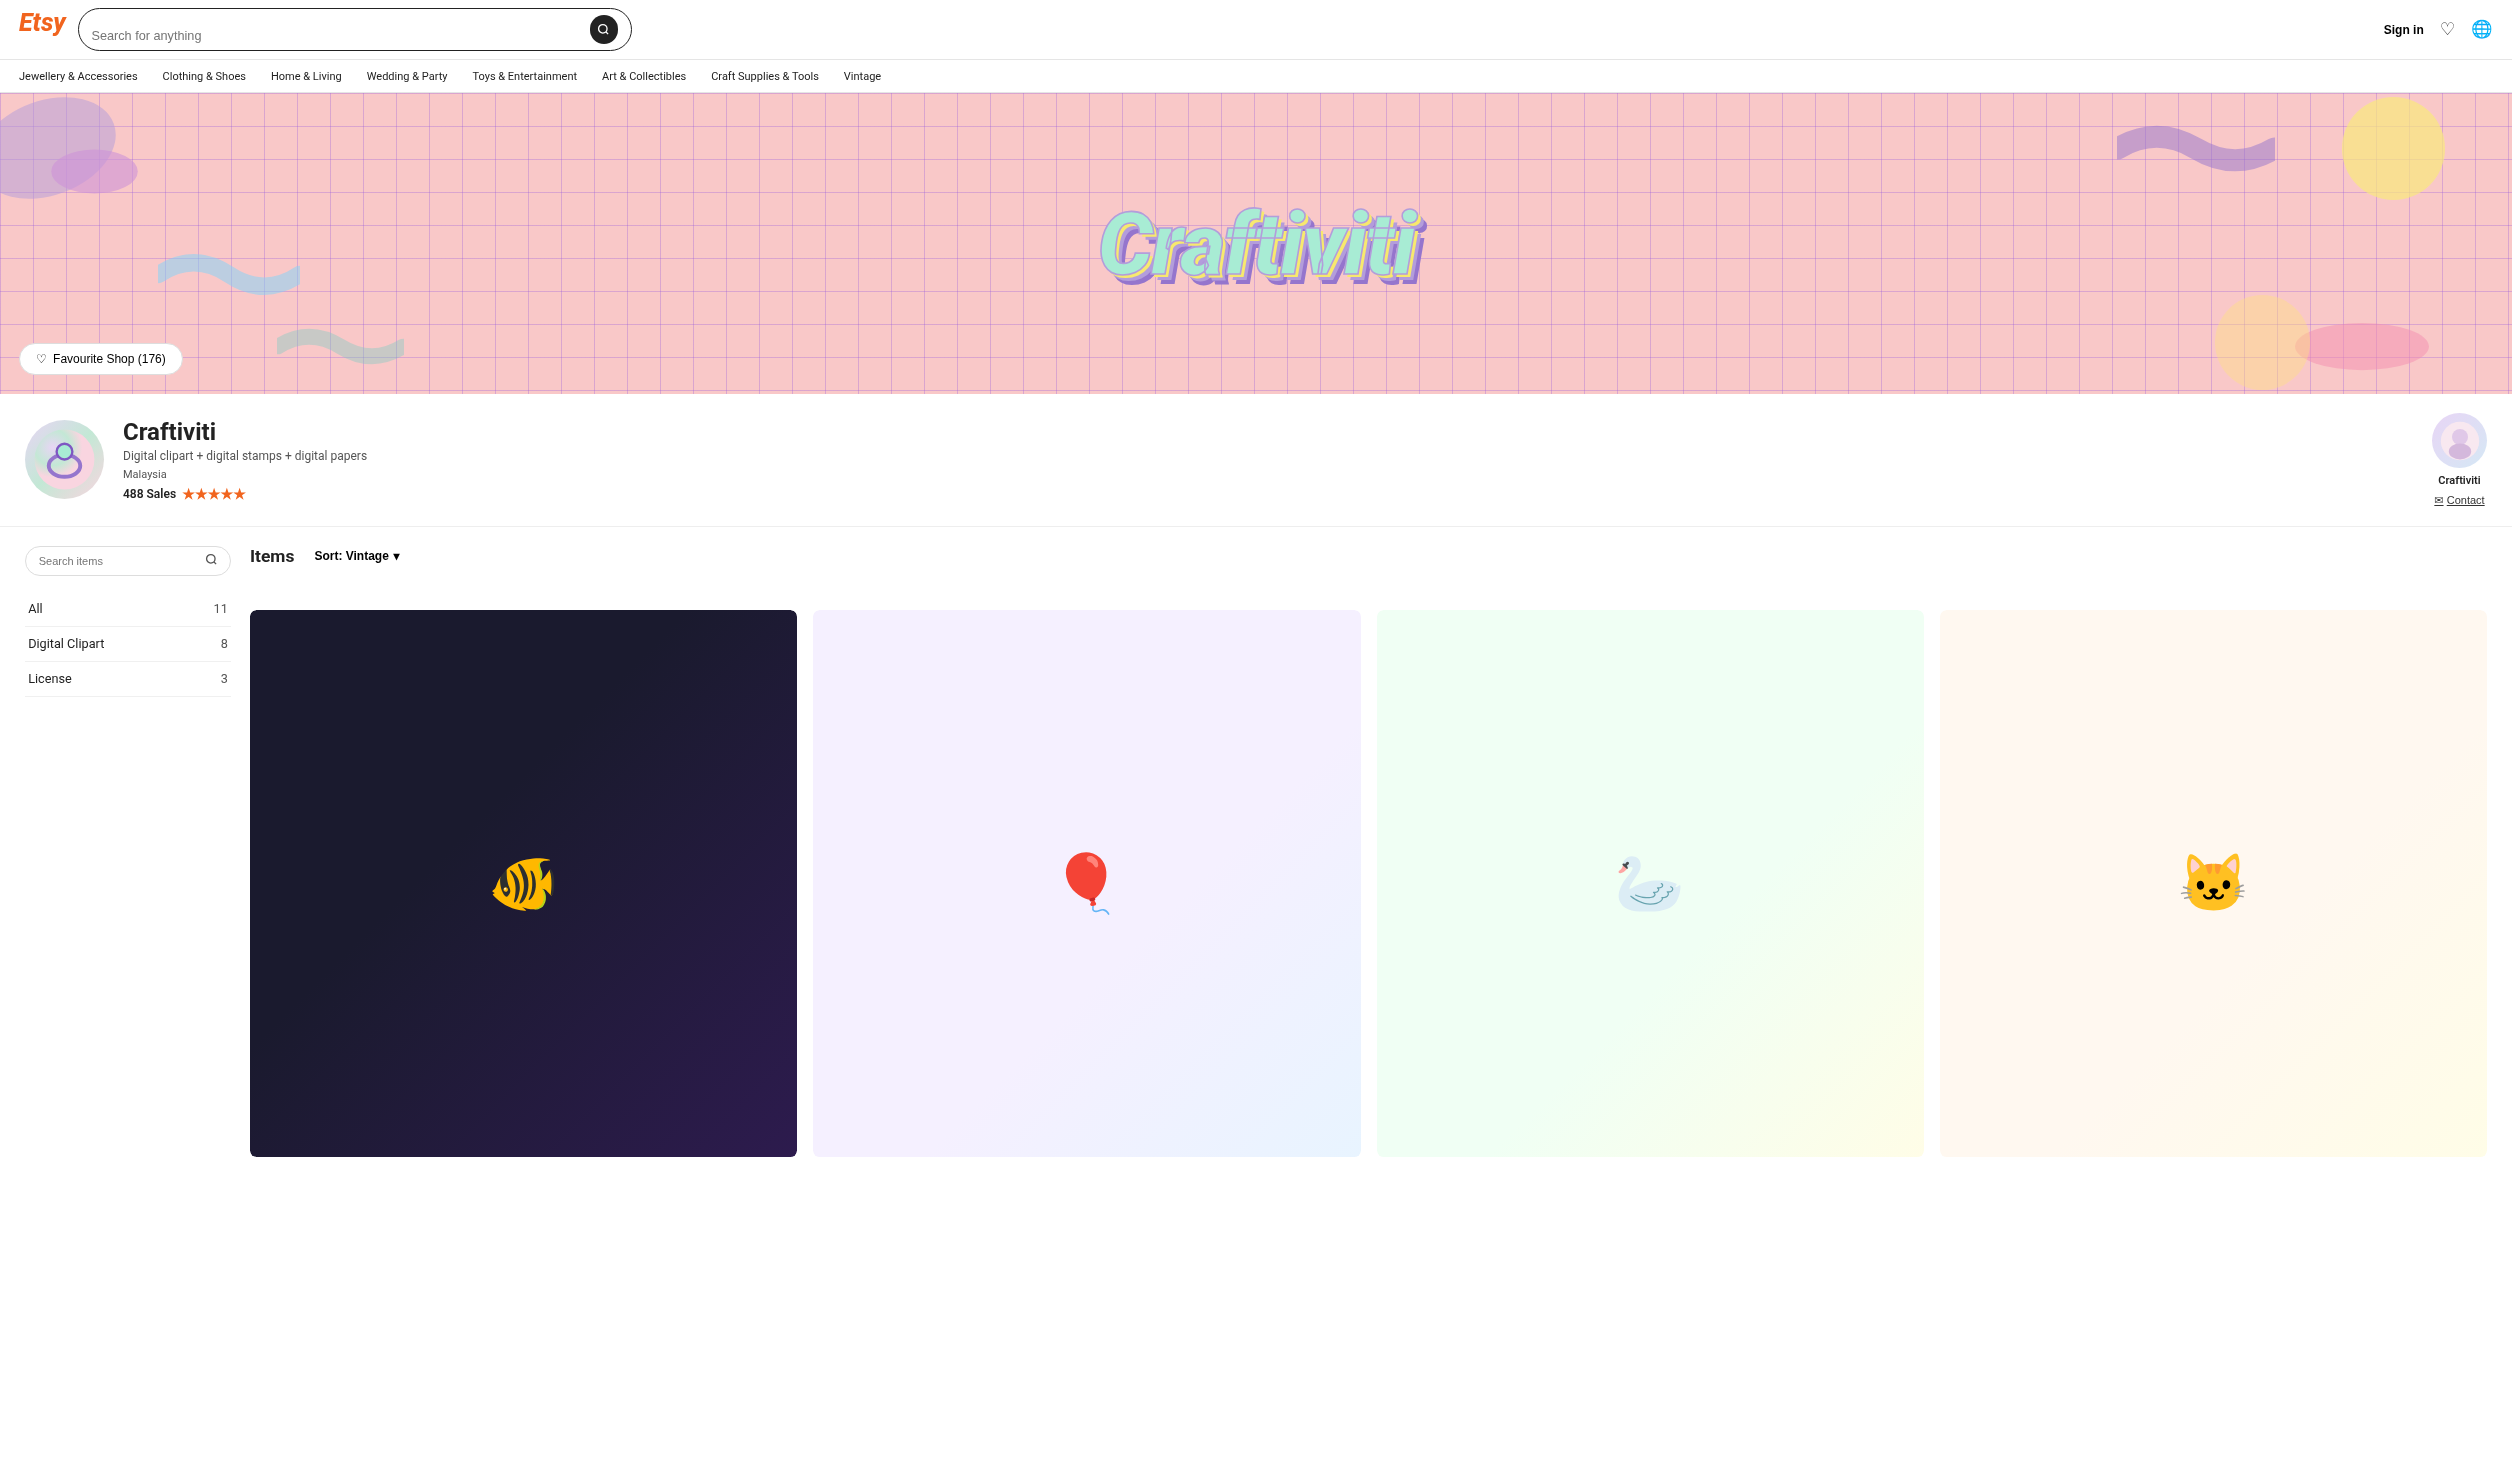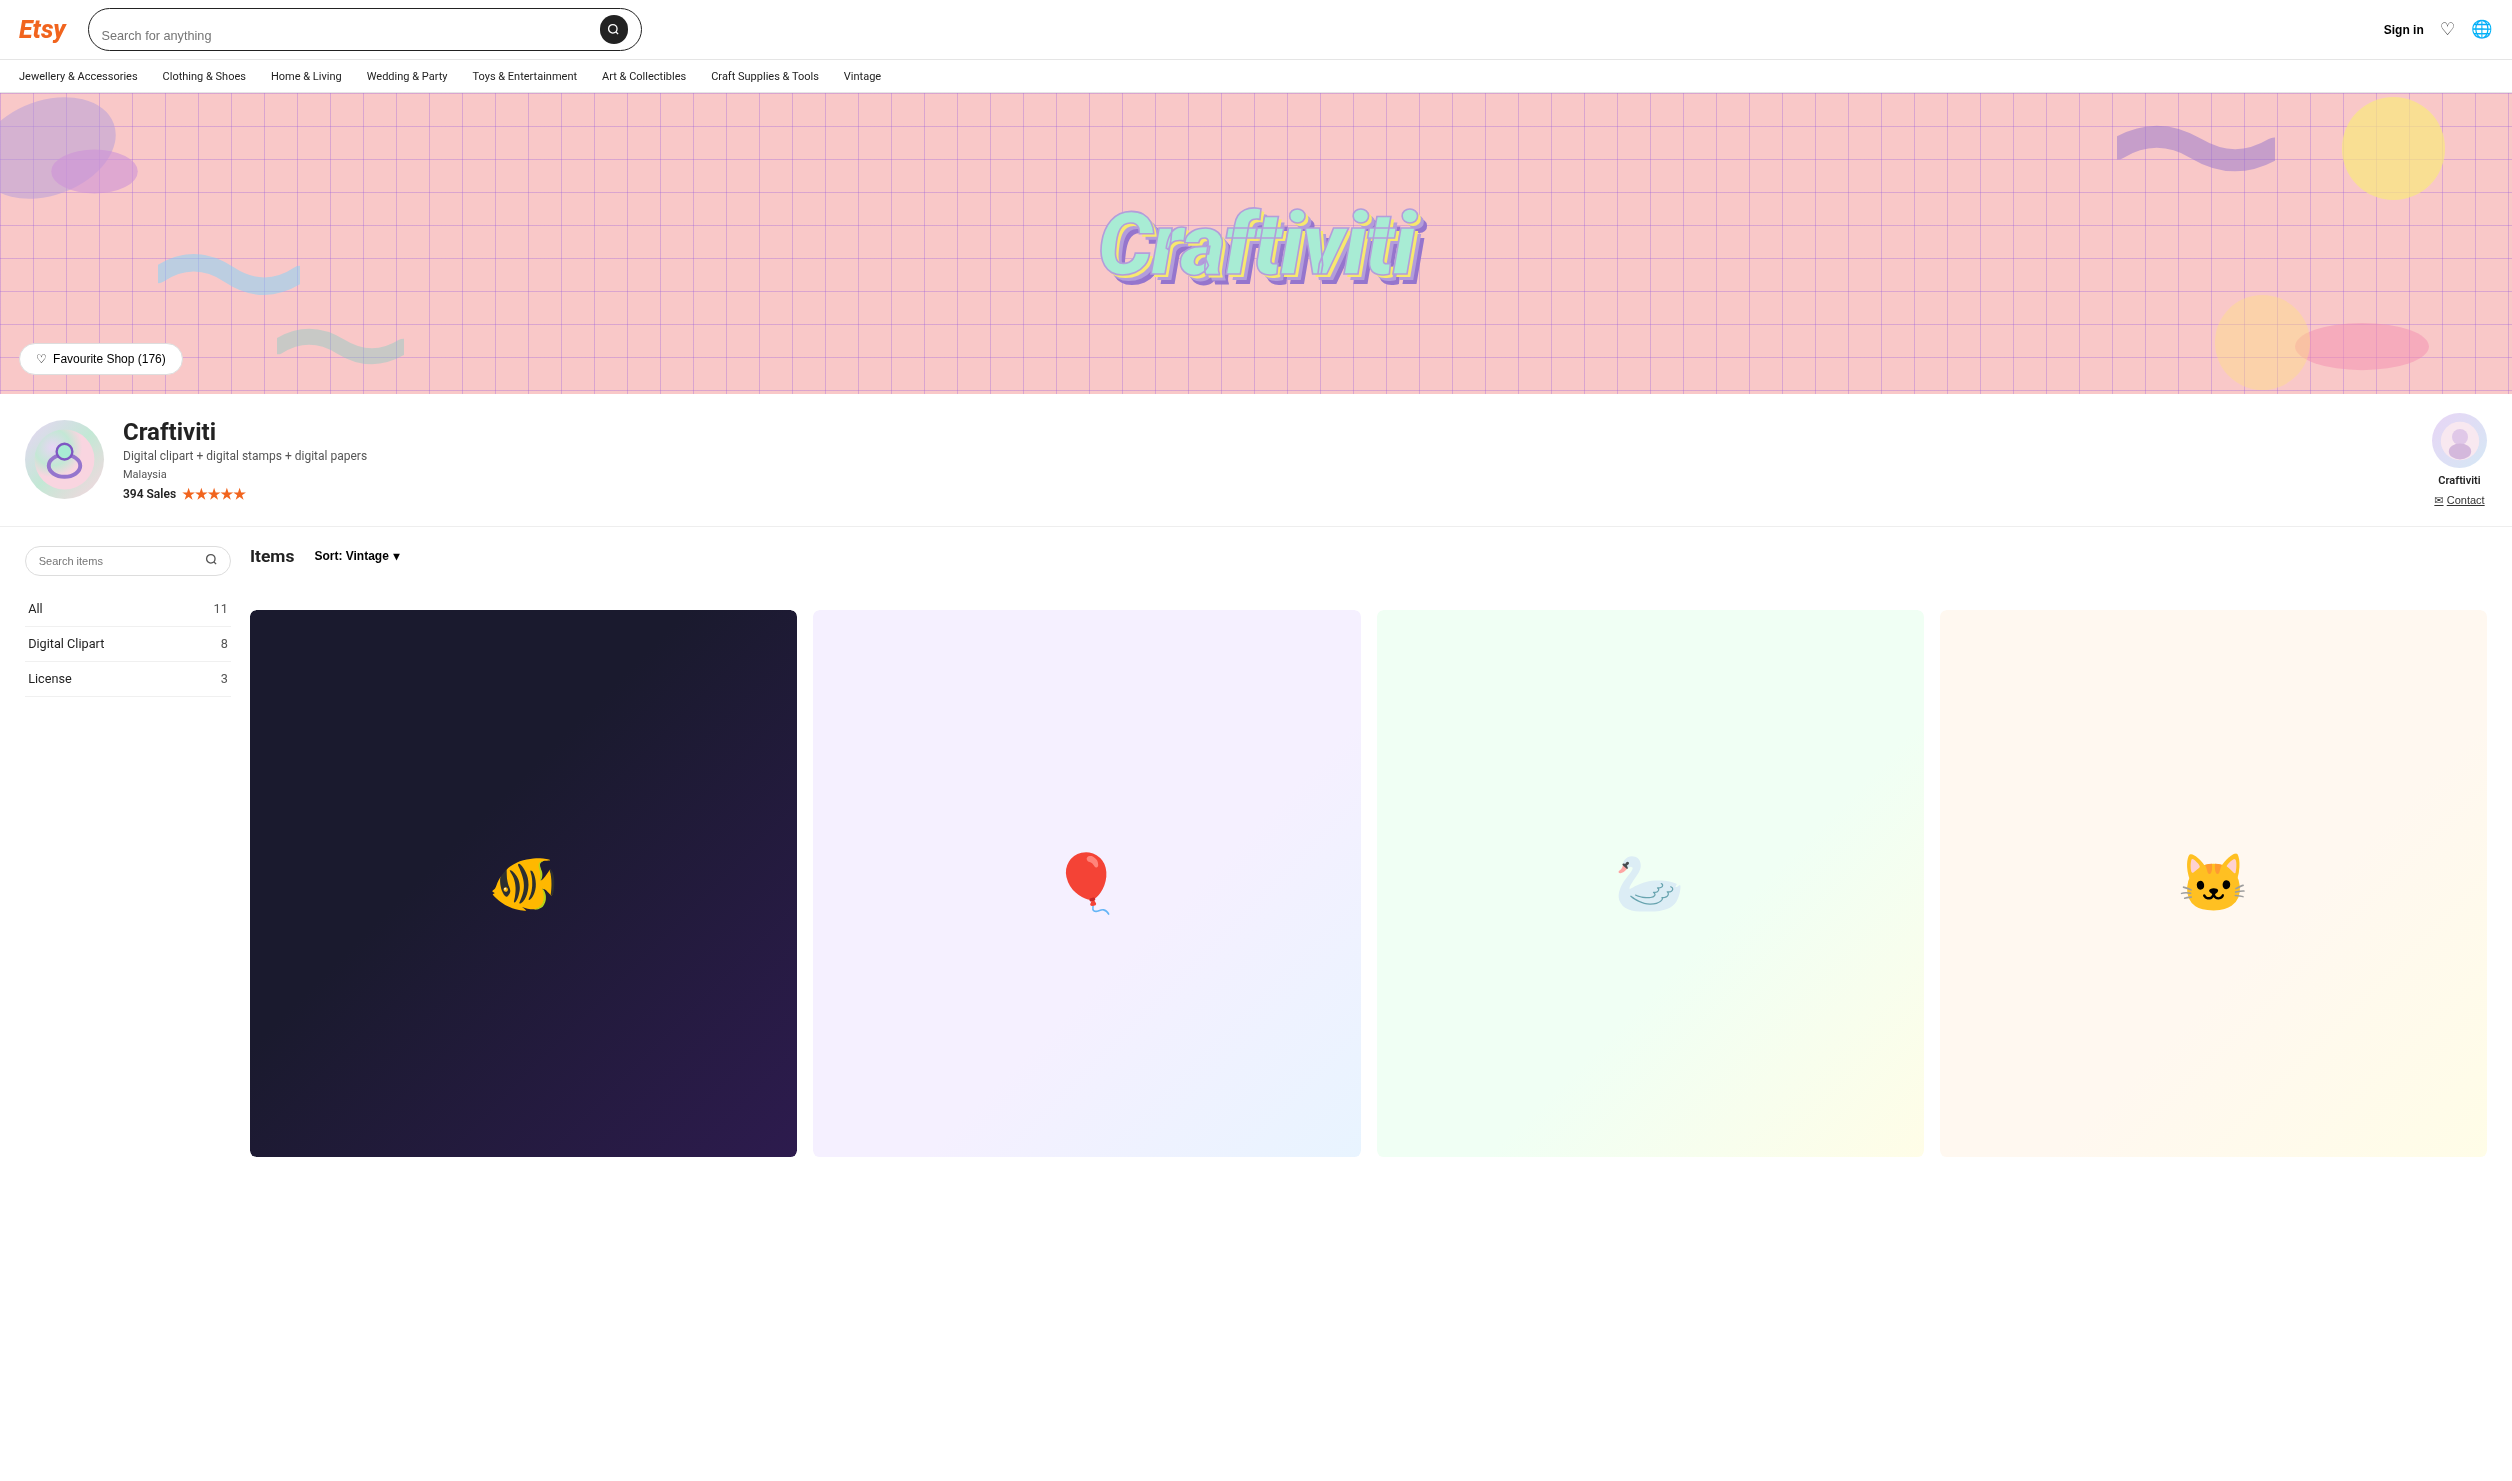--- a/index.html
+++ b/index.html
@@ -1,24 +1,23 @@
 <!DOCTYPE html>
 <html style="font-size:12.7px"><head>
   <meta charset="utf-8">
   <style>
     * { box-sizing: border-box; margin: 0; padding: 0; }
     body { font-family: -apple-system, BlinkMacSystemFont, 'Segoe UI', Roboto, sans-serif; background: #fff; color: #222; }
 
     
     .header {
       display: flex;
-      align-items: center;
       padding: 8px 19px;
       border-bottom: 0.8px solid #e5e5e5;
-      gap: 22px;
+      gap: 12px;
       position: sticky;
       top: 0;
       background: #fff;
       z-index: 100;
     }
     .etsy-logo {
       font-size: 25px;
       font-weight: 800;
       color: #f1641e;
       font-style: italic;
@@ -369,21 +368,21 @@
 
       <ellipse cx="40" cy="48" rx="20" ry="14" fill="none" stroke="#9575cd" stroke-width="5"></ellipse>
       <circle cx="40" cy="30" r="10" fill="#a8ecd4" stroke="#7e57c2" stroke-width="3"></circle>
     </svg>
   </div>
   <div class="shop-details">
     <div class="shop-name">Craftiviti</div>
     <div class="shop-tagline">Digital clipart + digital stamps + digital papers</div>
     <div class="shop-location">Malaysia</div>
     <div class="shop-sales">
-      <span>394 Sales</span>
+      <span>488 Sales</span>
       <span class="stars">★★★★★</span>
     </div>
   </div>
   <div class="owner-section">
     <div class="owner-avatar">
       <svg width="40" height="40" viewBox="0 0 50 50">
         <circle cx="25" cy="25" r="24" fill="#f8e8f0"></circle>
         <circle cx="25" cy="20" r="10" fill="#e0c8e8"></circle>
         <ellipse cx="25" cy="38" rx="14" ry="10" fill="#d4b8dc"></ellipse>
       </svg>

